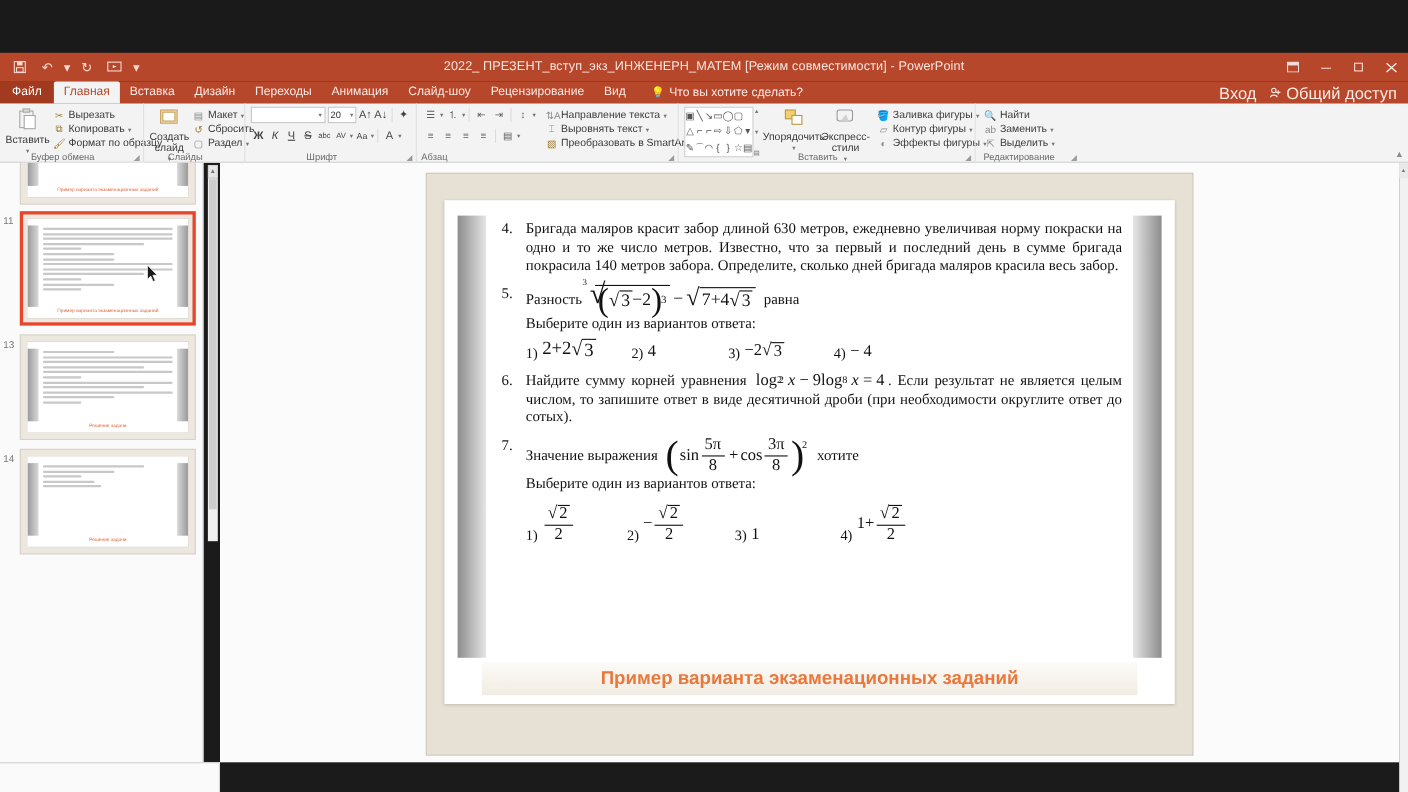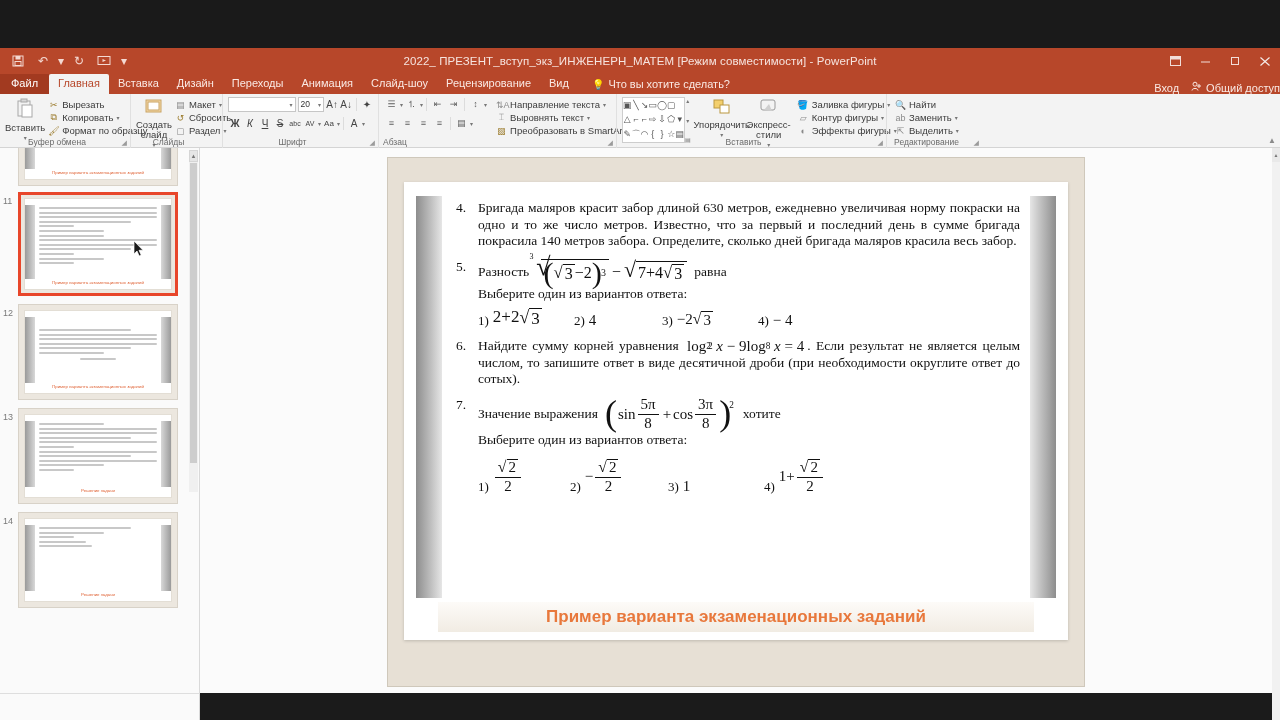--- a/index.html
+++ b/index.html
@@ -50,21 +50,21 @@
   }
   .tabstrip .tab {
     padding: 3px 9px 4px 9px; color: #fae9e4; white-space: nowrap; line-height: 13px;
   }
   .tabstrip .tab.file { background: #a23a20; color: #fff; padding: 3px 11px 4px 11px; }
   .tabstrip .tab.active { background: #f3f3f3; color: #b7472a; border-radius: 2px 2px 0 0; }
   .tabstrip .tellme { display: flex; align-items: center; gap: 4px; padding: 3px 9px 4px 14px; color: #fae9e4; }
   .tabstrip .tellme .bulb { font-size: 10px; }
   .acct {
     margin-left: auto; display: flex; align-items: center; gap: 12px;
-    color: #fae9e4; font-size: 11px;
+    padding-right: 10px; color: #fae9e4; font-size: 15px;
   }
   .acct .share { display: flex; align-items: center; gap: 4px; }
 
   
   .ribbon {
     position: absolute; left: 0; top: 94px; width: 1280px; height: 54px;
     background: #f3f3f3; border-bottom: 1px solid #d4d4d4;
     display: flex; font-size: 9.5px; color: #3b3b3b;
   }
   .grp { position: relative; height: 54px; padding: 2px 5px 0 5px; display: flex; }
@@ -118,21 +118,21 @@
     font-size: 9px; color: #555; align-items: center; justify-items: center;
     margin-top: 1px;
   }
   .shapes div { line-height: 1; }
   .shapescroll { width: 9px; height: 46px; display: flex; flex-direction: column;
     justify-content: space-between; align-items: center; margin-top: 1px;
     font-size: 6px; color: #777; }
 
   
   .thumbpane {
-    position: absolute; left: 0; top: 148px; width: 200px; height: 545px;
+    position: absolute; left: 0; top: 148px; width: 185px; height: 545px;
     background: #fafafa; border-right: 1px solid #d9d9d9;
     overflow: hidden;
   }
   .thumb { position: relative; margin: 0 0 0 0; }
   .thumbnum {
     position: absolute; left: 3px; top: 4px; font-size: 9px; color: #7a7a7a;
   }
   .thumbframe {
     margin-left: 18px; width: 160px; background: #ece7df;
     border: 1px solid #d8d2c8; padding: 5px;
@@ -608,39 +608,20 @@
           <div class="tfooter">Пример варианта экзаменационных заданий</div>
           <div class="cursor-arrow">
             <svg width="11" height="16" viewBox="0 0 11 16">
                 <path d="M1 0 L1 13 L4 10 L6.2 15 L8.2 14 L6 9.3 L10 9.3 Z" fill="#1a1a1a" stroke="#fff" stroke-width=".7"></path>
               </svg>
           </div>
         </div>
       </div>
     </div>
 
-    <div class="thumb" style="margin-top:8px">
-      <div class="thumbnum">12</div>
-      <div class="thumbframe">
-        <div class="thumbslide">
-          <div class="grad-l"></div>
-            <div class="grad-r"></div>
-          <div class="tlines" style="top:18px">
-            <div class="tline mid"></div>
-            <div class="tline"></div>
-              <div class="tline"></div>
-              <div class="tline"></div>
-              <div class="tline mid"></div>
-            <div class="tline short"></div>
-            <div class="tline tiny" style="margin:4px auto"></div>
-          </div>
-          <div class="tfooter">Пример варианта экзаменационных заданий</div>
-        </div>
-      </div>
-    </div>
 
     <div class="thumb" style="margin-top:8px">
       <div class="thumbnum">13</div>
       <div class="thumbframe">
         <div class="thumbslide">
           <div class="grad-l"></div>
             <div class="grad-r"></div>
           <div class="tlines">
             <div class="tline short"></div>
             <div class="tline"></div>

